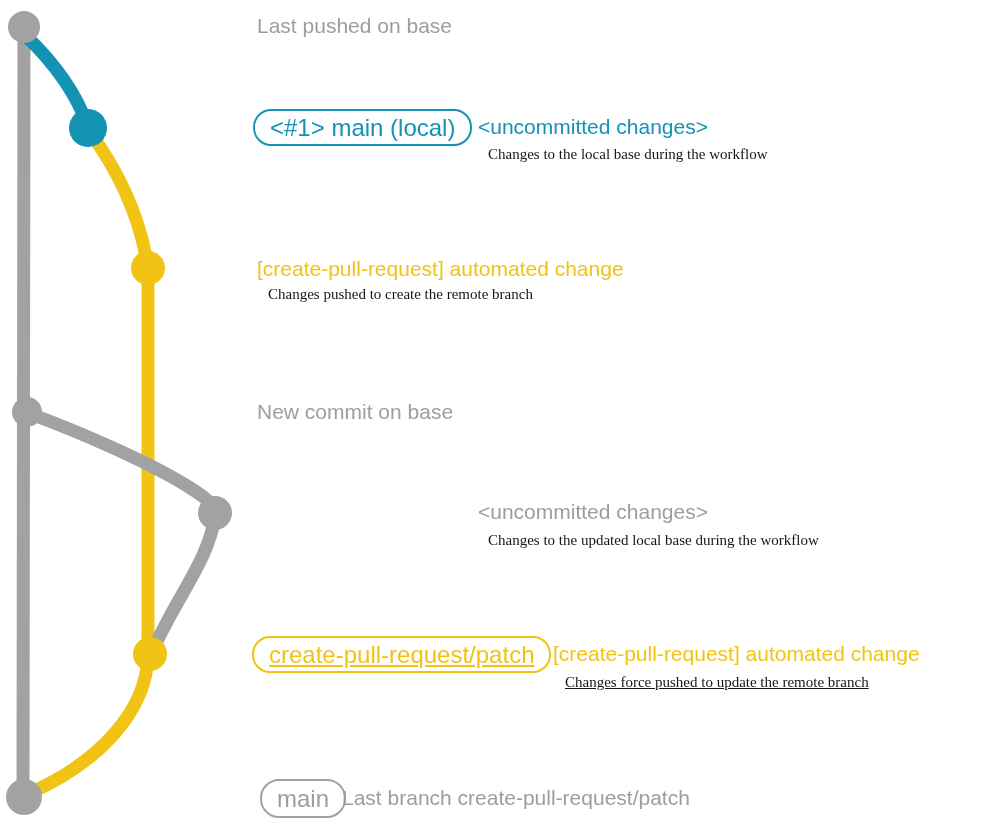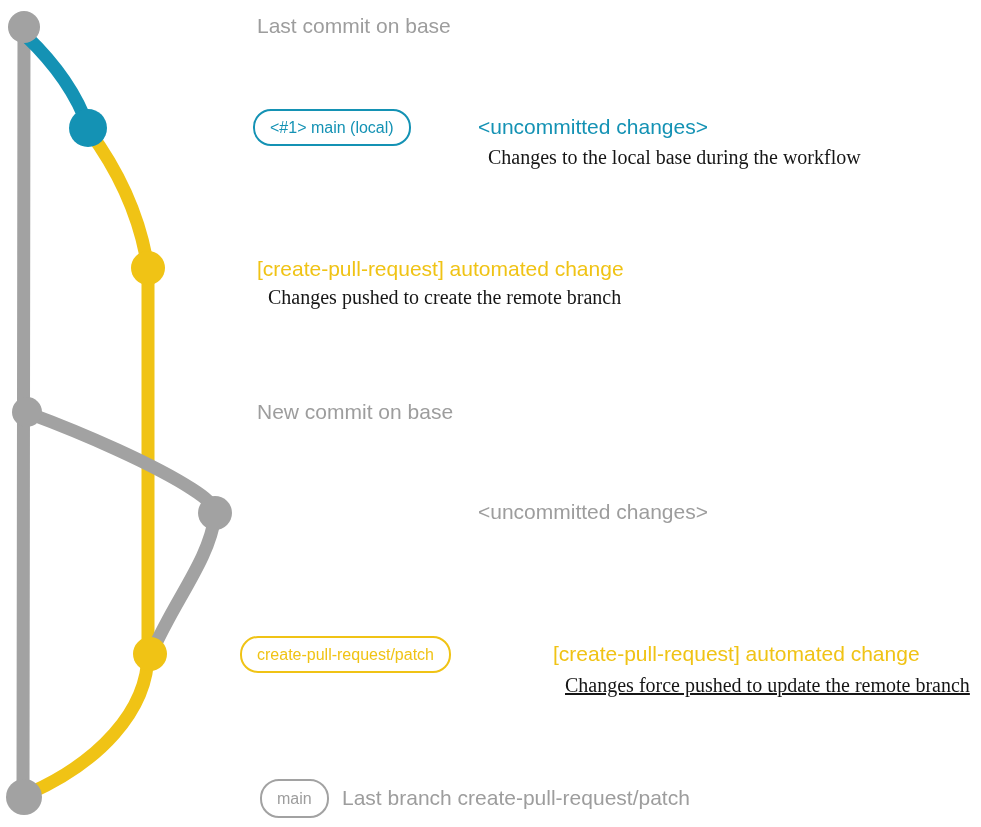--- a/index.html
+++ b/index.html
@@ -22,31 +22,31 @@
   .edge{fill:none;stroke-width:13px;stroke-linecap:round;}
   .edge.gray{stroke:var(--c-gray);}
   .edge.blue{stroke:var(--c-blue);}
   .edge.yellow{stroke:var(--c-yellow);}
   .node.gray{fill:var(--c-gray);}
   .node.blue{fill:var(--c-blue);}
   .node.yellow{fill:var(--c-yellow);}
 
   .txt{position:absolute;white-space:nowrap;line-height:1.2;}
   .sans21{font-size:21px;}
-  .serif{font-family:"Liberation Serif", serif;font-size:20px;color:var(--c-black);}
+  .serif{font-family:"Liberation Serif", serif;font-size:15px;color:var(--c-black);}
   .gray-text{color:var(--c-gray_text);}
   .blue-text{color:var(--c-blue);}
   .yellow-text{color:var(--c-yellow);}
 
   .badge{
     position:absolute;
     display:inline-flex;align-items:center;
     height:33px;padding:0 15px;
     border:2px solid;border-radius:18px;
-    font-size:16px;background:var(--c-bg);
+    font-size:24px;background:var(--c-bg);
   }
   .badge.blue{border-color:var(--c-blue);color:var(--c-blue);}
   .badge.gray{border-color:var(--c-gray);color:var(--c-gray_text);}
   .badge.yellow{border-color:var(--c-yellow);color:var(--c-yellow);}
   .badge.main-badge{height:35px;border-radius:19px;text-align:right;}
 </style>
 </head>
 <body>
 
 <div class="canvas">
@@ -65,36 +65,37 @@
 
     <circle class="node gray" cx="24" cy="27" r="16"></circle>
     <circle class="node blue" cx="88" cy="128" r="19"></circle>
     <circle class="node yellow" cx="148" cy="268" r="17"></circle>
     <circle class="node gray" cx="27" cy="412" r="15"></circle>
     <circle class="node gray" cx="215" cy="513" r="17"></circle>
     <circle class="node yellow" cx="150" cy="654" r="17"></circle>
     <circle class="node gray" cx="24" cy="797" r="18"></circle>
   </svg>
 
-  <div class="txt sans21 gray-text" style="left:257px;top:13px;">Last commit on base</div>
+  <div class="txt sans21 gray-text" style="left:257px;top:13px;">Last pushed on base</div>
 
   <div class="badge blue" style="left:253px;top:109px;">
     <span>&lt;#1&gt; main (local)</span>
   </div>
   <div class="txt sans21 blue-text" style="left:478px;top:114px;">&lt;uncommitted changes&gt;</div>
   <div class="txt serif" style="left:488px;top:145px;">Changes to the local base during the workflow</div>
 
   <div class="txt sans21 yellow-text" style="left:257px;top:256px;">[create-pull-request] automated change</div>
   <div class="txt serif" style="left:268px;top:285px;">Changes pushed to create the remote branch</div>
 
   <div class="txt sans21 gray-text" style="left:257px;top:399px;">New commit on base</div>
 
   <div class="txt sans21 gray-text" style="left:478px;top:499px;">&lt;uncommitted changes&gt;</div>
+  <div class="txt serif" style="left:488px;top:531px;">Changes to the updated local base during the workflow</div>
 
-  <div class="badge yellow" style="left:240px;top:636px;">
+  <div class="badge yellow" style="left:252px;top:636px;text-decoration:underline;">
     <span>create-pull-request/patch</span>
   </div>
   <div class="txt sans21 yellow-text" style="left:553px;top:641px;">[create-pull-request] automated change</div>
   <div class="txt serif" style="left:565px;top:673px;text-decoration:underline;">Changes force pushed to update the remote branch</div>
 
   <div class="badge gray main-badge" style="left:260px;top:779px;">
     <span>main</span>
   </div>
   <div class="txt sans21 gray-text" style="left:342px;top:785px;">Last branch create-pull-request/patch</div>
 

